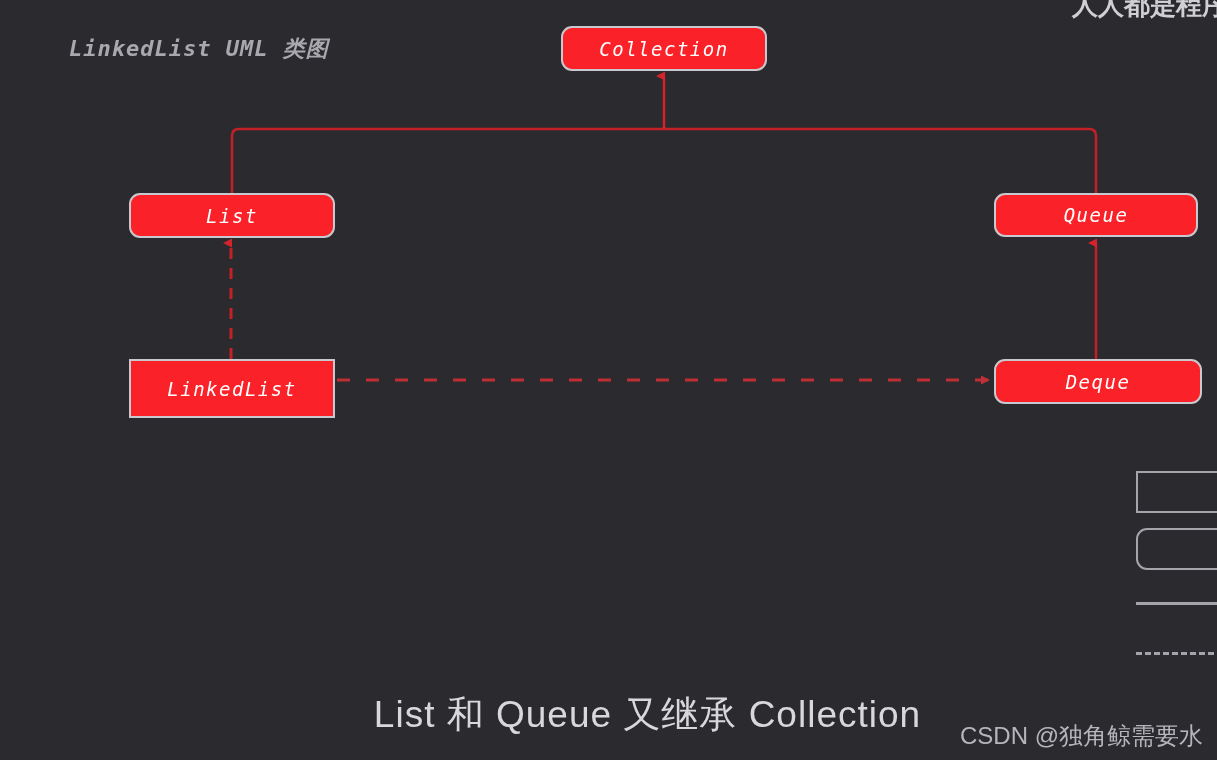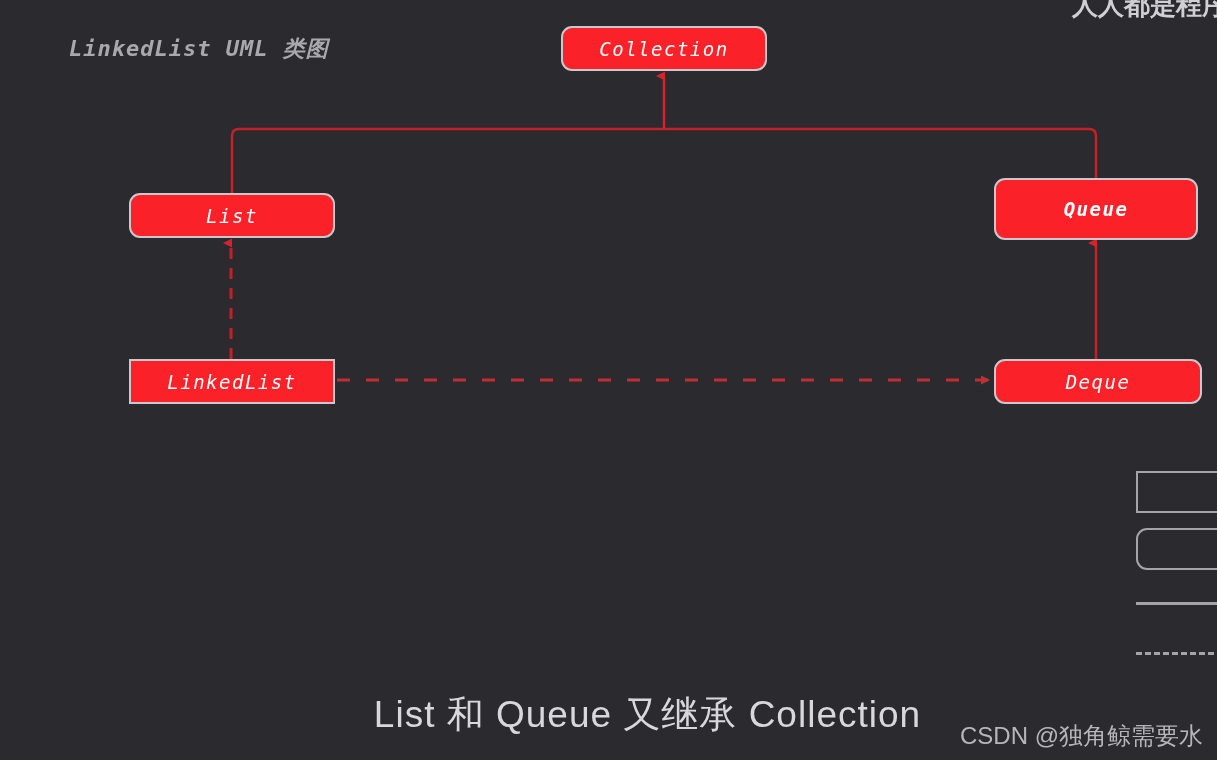--- a/index.html
+++ b/index.html
@@ -68,22 +68,22 @@
     font-style: italic;
     font-size: 19px;
     letter-spacing: 1.5px;
     white-space: nowrap;
   }
   .uml-node.interface { border-radius: 11px; }
   .uml-node.klass     { border-radius: 0px; }
 
   #node-collection { left: 561px; top: 26px;  width: 206px; height: 45px; }
   #node-list       { left: 129px; top: 193px; width: 206px; height: 45px; }
-  #node-queue      { left: 994px; top: 178px; width: 204px; height: 62px; font-weight: bold; }
-  #node-linkedlist { left: 129px; top: 359px; width: 206px; height: 45px; }
+  #node-queue      { left: 994px; top: 193px; width: 204px; height: 44px; }
+  #node-linkedlist { left: 129px; top: 359px; width: 206px; height: 59px; }
   #node-deque      { left: 994px; top: 359px; width: 208px; height: 45px; }
 
   
   #legend {
     position: absolute;
     left: 1136px;
     top: 462px;
     width: 140px;
     height: 210px;
   }

